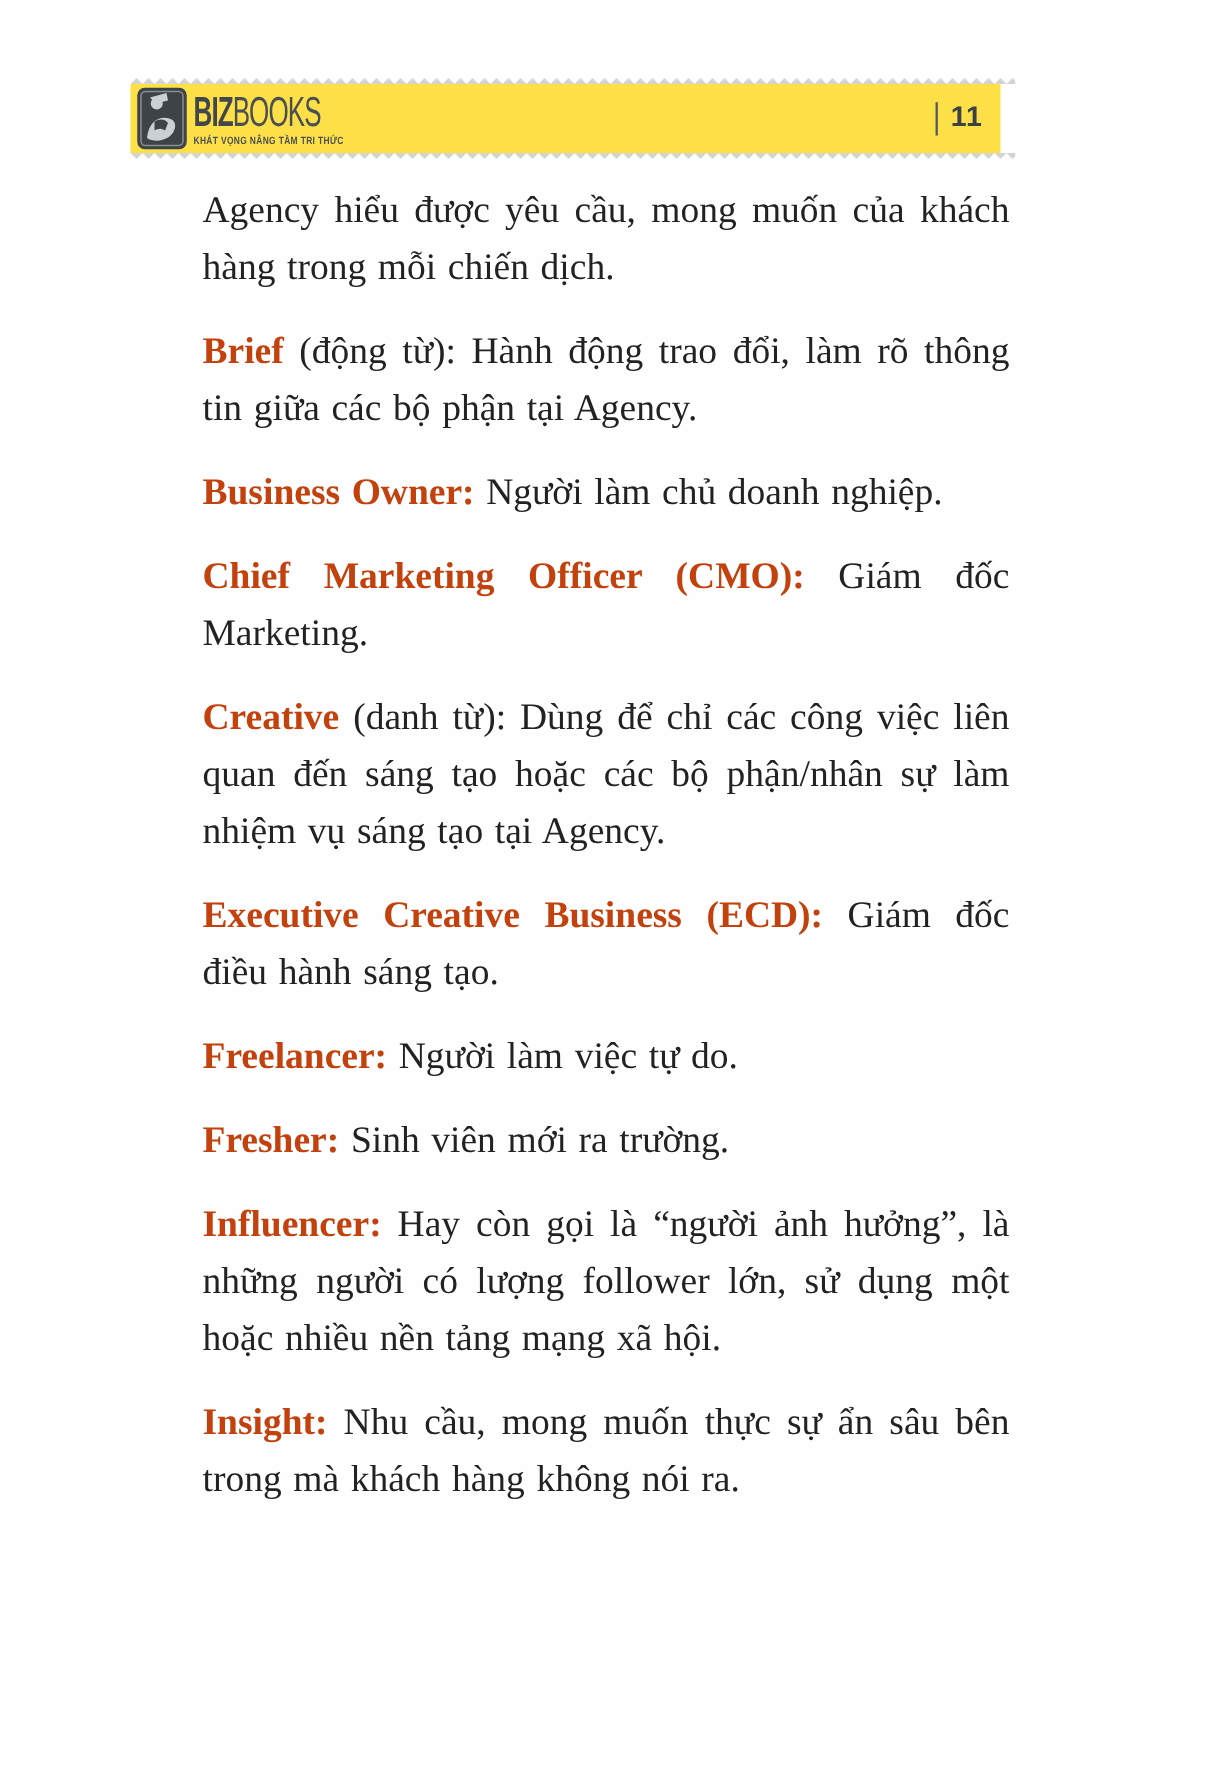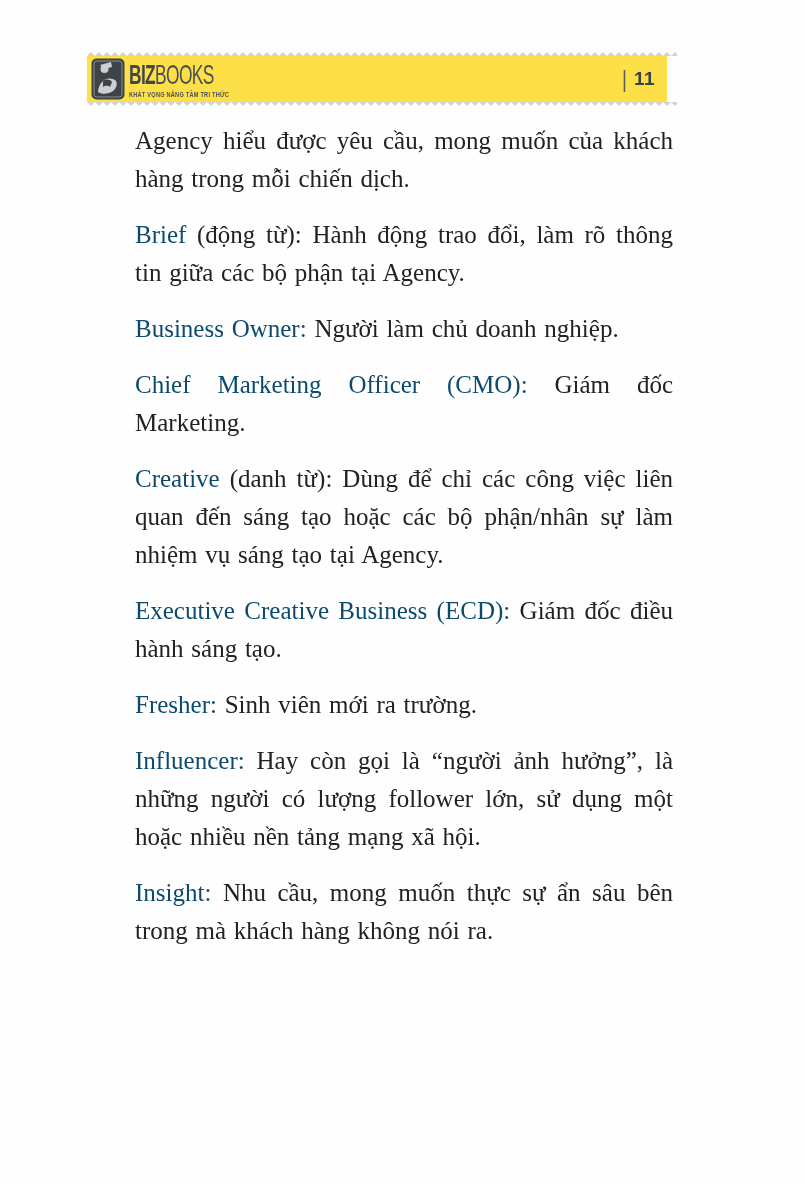--- a/index.html
+++ b/index.html
@@ -76,21 +76,21 @@
     width: 538px;
   }
   .content p {
     font-size: 25px;
     line-height: 38px;
     color: #222222;
     text-align: justify;
     margin-bottom: 18px;
     word-spacing: 1.5px;
   }
-  .content p b { font-weight: normal; color: #0c4a6e; }
+  .content p b { font-weight: bold; color: #c2410c; }
 </style>
 </head>
 <body>
 
 <div class="page">
 
   <div class="header-bar">
 
     <svg class="perf perf-top" width="590" height="4">
       <defs>
@@ -138,20 +138,21 @@
 
   <p><b>Business Owner:</b><span> Người làm chủ doanh nghiệp.</span></p>
 
   <p><b>Chief Marketing Officer (CMO):</b><span> Giám đốc Marketing.</span></p>
 
   <p><b>Creative</b><span> (danh từ): Dùng để chỉ các công việc liên quan đến sáng tạo hoặc các bộ phận/nhân sự làm nhiệm vụ sáng tạo tại Agency.</span></p>
 
 
   <p><b>Executive Creative Business (ECD):</b><span> Giám đốc điều hành sáng tạo.</span></p>
 
+  <p><b>Freelancer:</b><span> Người làm việc tự do.</span></p>
 
   <p><b>Fresher:</b><span> Sinh viên mới ra trường.</span></p>
 
   <p><b>Influencer:</b><span> Hay còn gọi là “người ảnh hưởng”, là những người có lượng follower lớn, sử dụng một hoặc nhiều nền tảng mạng xã hội.</span></p>
 
   <p><b>Insight:</b><span> Nhu cầu, mong muốn thực sự ẩn sâu bên trong mà khách hàng không nói ra.</span></p>
 </div>
 
 </div>
 

